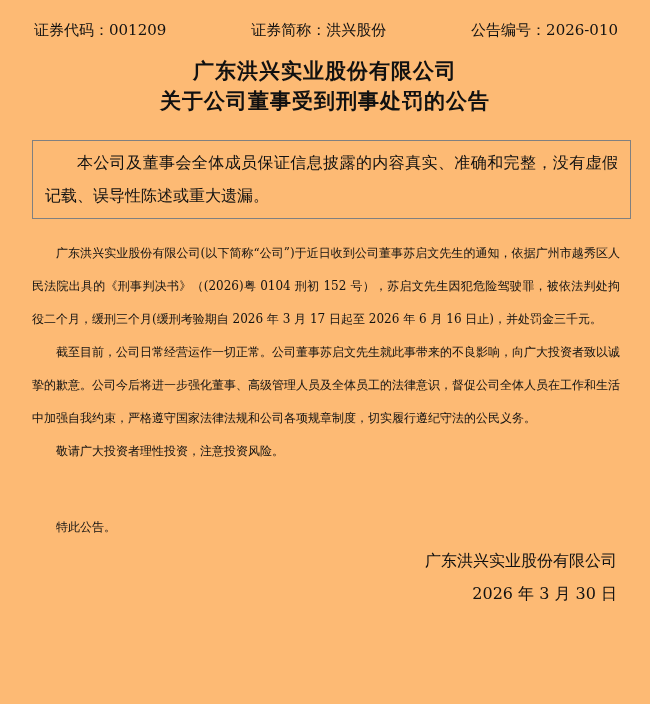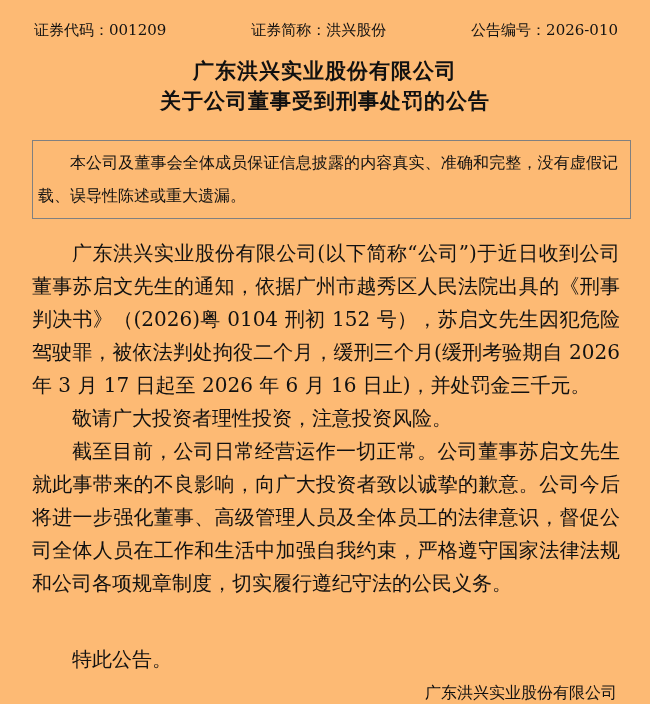--- a/index.html
+++ b/index.html
@@ -29,37 +29,37 @@
     font-size: 21px;
     line-height: 30px;
     margin: 0;
     letter-spacing: 1px;
   }
   .title-1 { margin-top: 15px; }
   .title-2 { margin-top: 0; }
   .disclaimer-box {
     margin: 24px 19px 0 32px;
     border: 1px solid #808080;
-    padding: 5px 12px 6px 5px;
+    padding: 5px 12px 6px 12px;
     box-sizing: border-box;
   }
   .disclaimer-box p {
     margin: 0;
     font-size: 16px;
     line-height: 33px;
     text-indent: 2em;
     text-align: justify;
   }
   .body-block {
     margin-top: 18px;
     padding: 0 30px 0 32px;
   }
   .body-block p {
     margin: 0;
-    font-size: 20px;
+    font-size: 12px;
     line-height: 33px;
     text-indent: 2em;
     text-align: justify;
   }
   .body-block p.closing { margin-top: 43px; }
   .signature-block {
     padding: 0 33px 0 32px;
     text-align: right;
     font-size: 16px;
     line-height: 33px;
@@ -79,22 +79,22 @@
 
   <h1 class="title title-1">广东洪兴实业股份有限公司</h1>
   <h2 class="title title-2">关于公司董事受到刑事处罚的公告</h2>
 
   <div class="disclaimer-box">
     <p>本公司及董事会全体成员保证信息披露的内容真实、准确和完整，没有虚假记载、误导性陈述或重大遗漏。</p>
   </div>
 
   <div class="body-block">
     <p>广东洪兴实业股份有限公司(以下简称“公司”)于近日收到公司董事苏启文先生的通知，依据广州市越秀区人民法院出具的《刑事判决书》（(2026)粤 0104 刑初 152 号），苏启文先生因犯危险驾驶罪，被依法判处拘役二个月，缓刑三个月(缓刑考验期自 2026 年 3 月 17 日起至 2026 年 6 月 16 日止)，并处罚金三千元。</p>
+    <p>截至目前，公司日常经营运作一切正常。公司董事苏启文先生就此事带来的不良影响，向广大投资者致以诚挚的歉意。公司今后将进一步强化董事、高级管理人员及全体员工的法律意识，督促公司全体人员在工作和生活中加强自我约束，严格遵守国家法律法规和公司各项规章制度，切实履行遵纪守法的公民义务。</p>
     <p>敬请广大投资者理性投资，注意投资风险。</p>
-    <p>截至目前，公司日常经营运作一切正常。公司董事苏启文先生就此事带来的不良影响，向广大投资者致以诚挚的歉意。公司今后将进一步强化董事、高级管理人员及全体员工的法律意识，督促公司全体人员在工作和生活中加强自我约束，严格遵守国家法律法规和公司各项规章制度，切实履行遵纪守法的公民义务。</p>
     <p class="closing">特此公告。</p>
   </div>
 
   <div class="signature-block">
     <p>广东洪兴实业股份有限公司</p>
     <p>2026 年 3 月 30 日</p>
   </div>
 
 </div>
 

